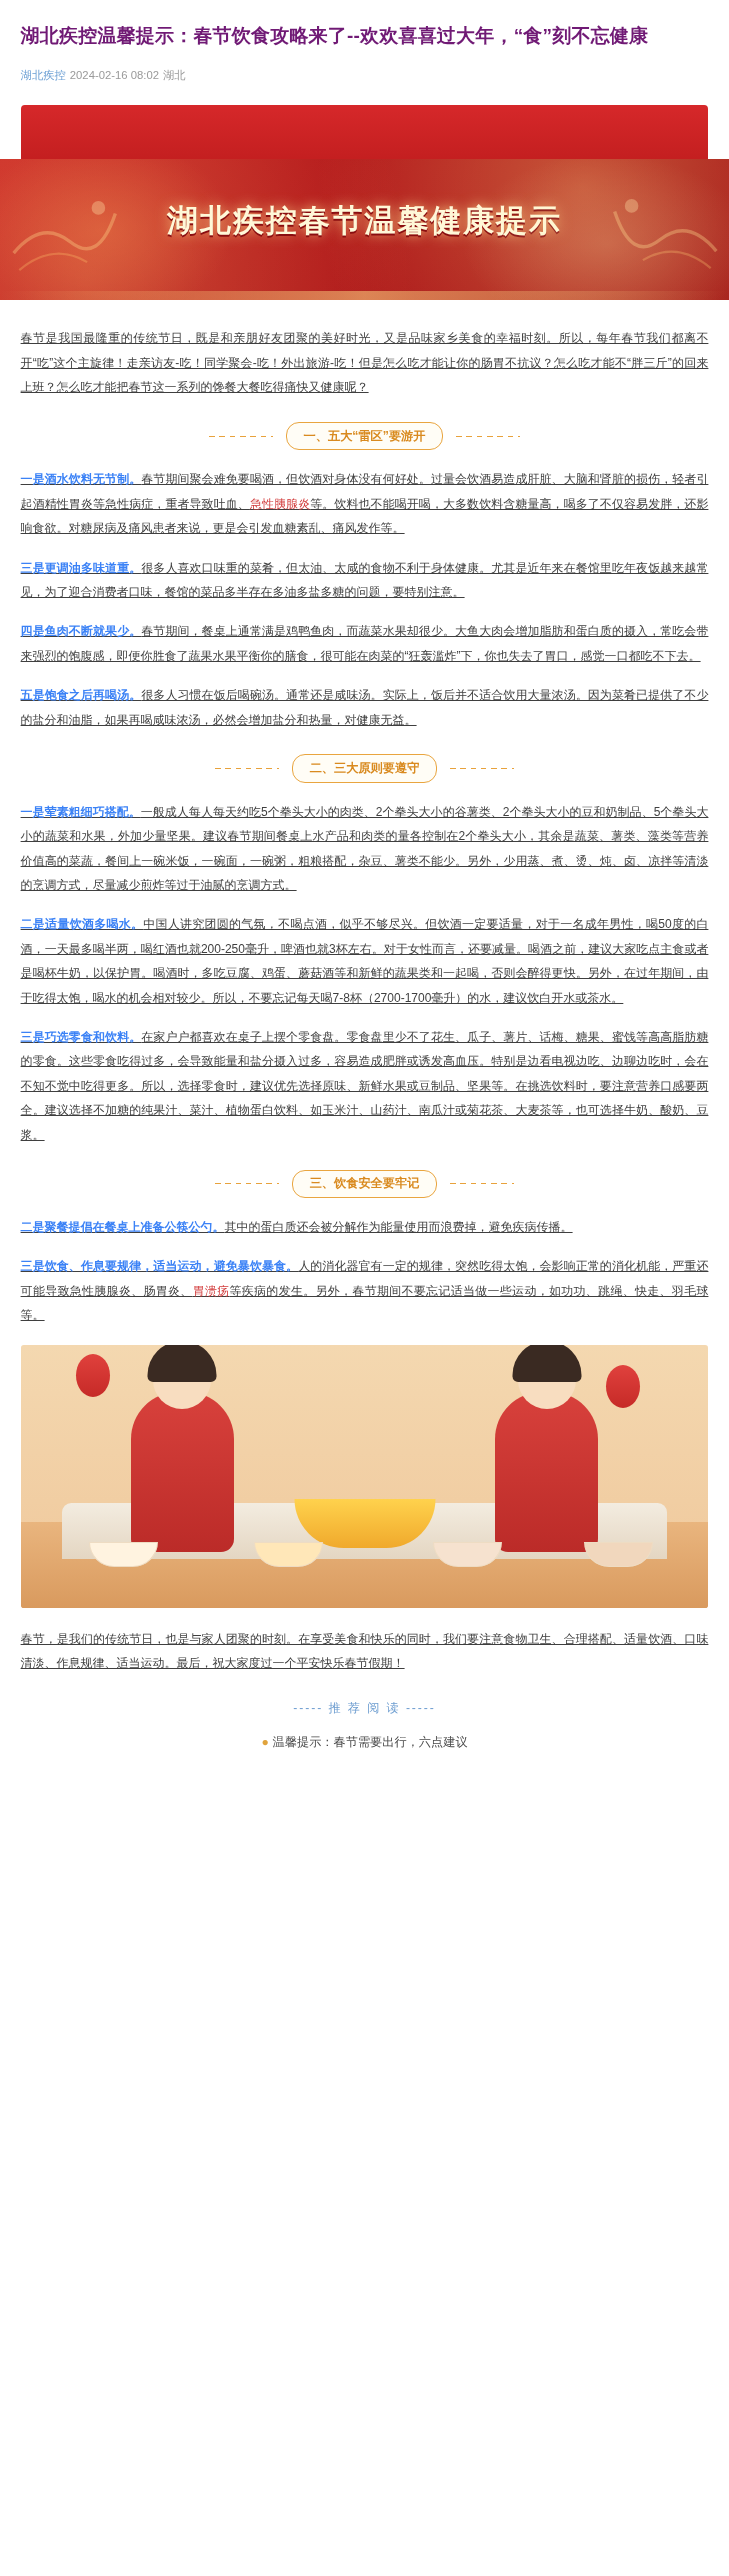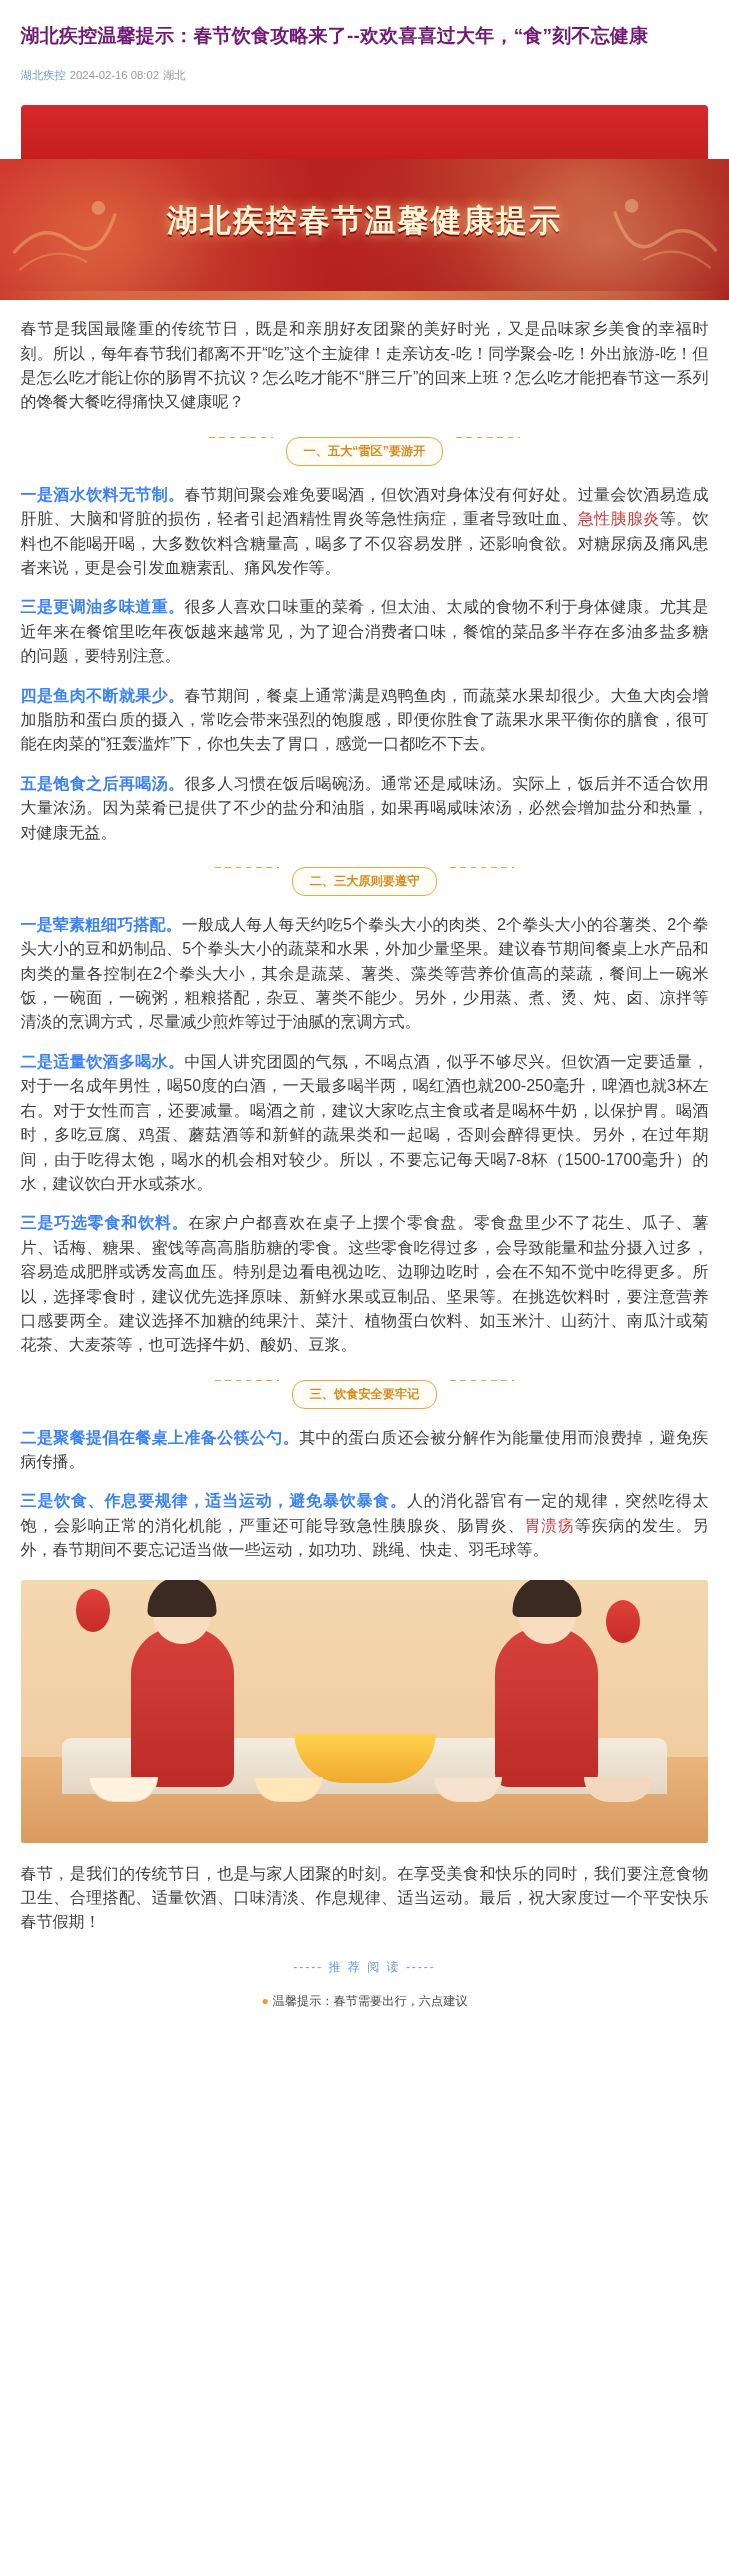--- a/index.html
+++ b/index.html
@@ -95,35 +95,36 @@
   .banner-sub-stripe {
     position: absolute;
     left: 0; right: 0; bottom: 0;
     height: 9.4px;
     background: linear-gradient(90deg, rgba(255,215,130,0.0) 0%, rgba(255,215,130,0.55) 50%, rgba(255,215,130,0.0) 100%);
   }
   .body-wrap {
     padding: 17px 20.6px 9.4px 20.6px;
   }
   p.para {
-    font-size: 16px;
+    font-size: 12px;
     line-height: 24.4px;
-    margin: 0 0 15px 0;
+    margin: 9px 0 15px 0;
     text-align: justify;
     color: #3f3f3f;
+    text-decoration: underline;
   }
   p.para .lead {
     font-weight: bold;
     color: #3b82f6;
   }
   .kw-red { color: #d23c3c; }
   .section-head {
     margin: 22.5px 0 17px 0;
     display: flex;
-    align-items: flex-start;
+    align-items: center;
     justify-content: center;
     gap: 13px;
   }
   .sh-dash {
     flex: 0 0 64px;
     height: 0.9px;
     background: repeating-linear-gradient(90deg, #e8a23c 0 5.6px, transparent 5.6px 10.3px);
   }
   .sh-pill {
     border: 0.9px solid #e9a53f;
@@ -287,21 +288,21 @@
     <div class="section-head">
       <span class="sh-dash"></span>
       <span class="sh-pill">二、三大原则要遵守</span>
       <span class="sh-dash"></span>
     </div>
 
     <p class="para">
       <span class="lead">一是荤素粗细巧搭配。</span><span>一般成人每人每天约吃5个拳头大小的肉类、2个拳头大小的谷薯类、2个拳头大小的豆和奶制品、5个拳头大小的蔬菜和水果，外加少量坚果。建议春节期间餐桌上水产品和肉类的量各控制在2个拳头大小，其余是蔬菜、薯类、藻类等营养价值高的菜蔬，餐间上一碗米饭，一碗面，一碗粥，粗粮搭配，杂豆、薯类不能少。另外，少用蒸、煮、烫、炖、卤、凉拌等清淡的烹调方式，尽量减少煎炸等过于油腻的烹调方式。</span>
     </p>
     <p class="para">
-      <span class="lead">二是适量饮酒多喝水。</span><span>中国人讲究团圆的气氛，不喝点酒，似乎不够尽兴。但饮酒一定要适量，对于一名成年男性，喝50度的白酒，一天最多喝半两，喝红酒也就200-250毫升，啤酒也就3杯左右。对于女性而言，还要减量。喝酒之前，建议大家吃点主食或者是喝杯牛奶，以保护胃。喝酒时，多吃豆腐、鸡蛋、蘑菇酒等和新鲜的蔬果类和一起喝，否则会醉得更快。另外，在过年期间，由于吃得太饱，喝水的机会相对较少。所以，不要忘记每天喝7-8杯（1500-1700毫升）的水，建议饮白开水或茶水。</span>
+      <span class="lead">二是适量饮酒多喝水。</span><span>中国人讲究团圆的气氛，不喝点酒，似乎不够尽兴。但饮酒一定要适量，对于一名成年男性，喝50度的白酒，一天最多喝半两，喝红酒也就200-250毫升，啤酒也就3杯左右。对于女性而言，还要减量。喝酒之前，建议大家吃点主食或者是喝杯牛奶，以保护胃。喝酒时，多吃豆腐、鸡蛋、蘑菇酒等和新鲜的蔬果类和一起喝，否则会醉得更快。另外，在过年期间，由于吃得太饱，喝水的机会相对较少。所以，不要忘记每天喝7-8杯（2700-1700毫升）的水，建议饮白开水或茶水。</span>
     </p>
     <p class="para">
       <span class="lead">三是巧选零食和饮料。</span><span>在家户户都喜欢在桌子上摆个零食盘。零食盘里少不了花生、瓜子、薯片、话梅、糖果、蜜饯等高高脂肪糖的零食。这些零食吃得过多，会导致能量和盐分摄入过多，容易造成肥胖或诱发高血压。特别是边看电视边吃、边聊边吃时，会在不知不觉中吃得更多。所以，选择零食时，建议优先选择原味、新鲜水果或豆制品、坚果等。在挑选饮料时，要注意营养口感要两全。建议选择不加糖的纯果汁、菜汁、植物蛋白饮料、如玉米汁、山药汁、南瓜汁或菊花茶、大麦茶等，也可选择牛奶、酸奶、豆浆。</span>
     </p>
 
     <div class="section-head">
       <span class="sh-dash"></span>
       <span class="sh-pill">三、饮食安全要牢记</span>
       <span class="sh-dash"></span>
     </div>

